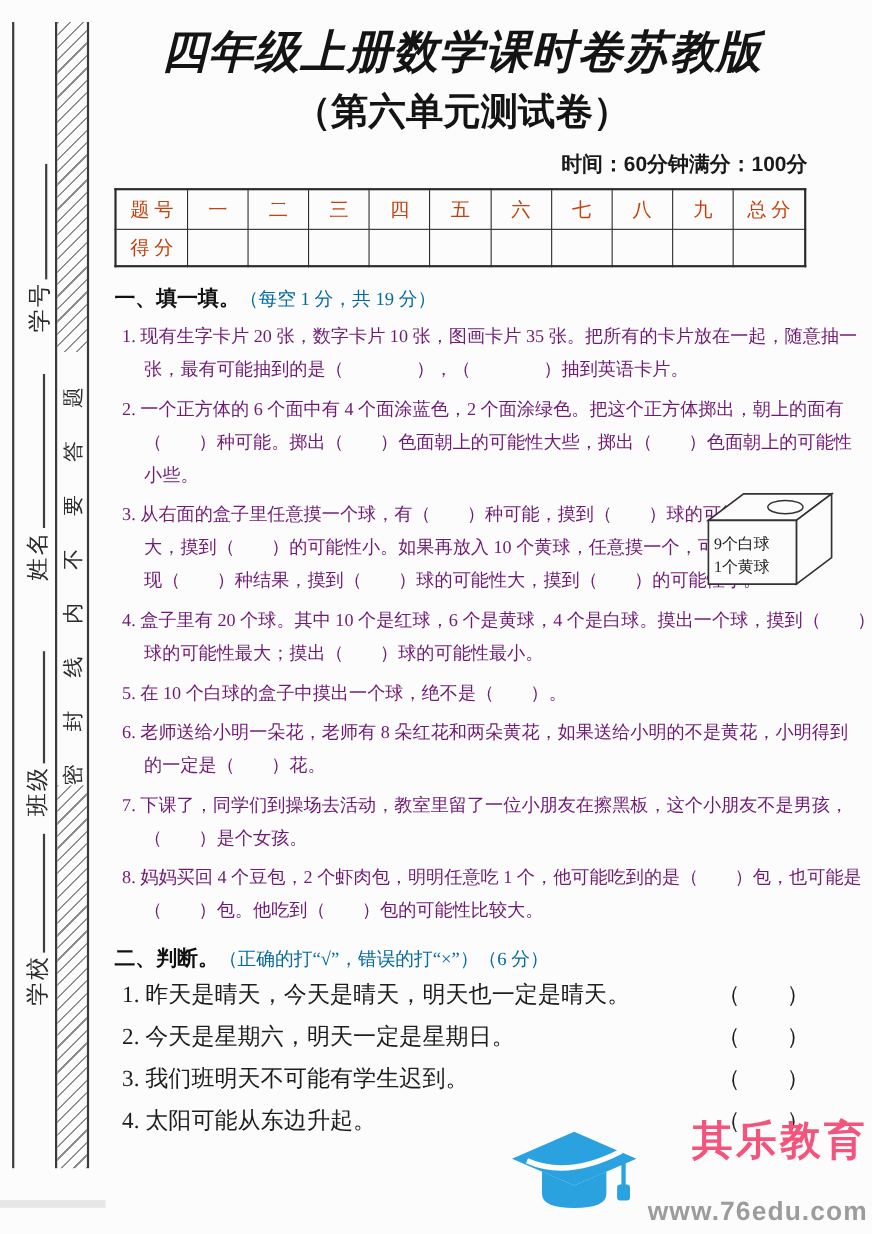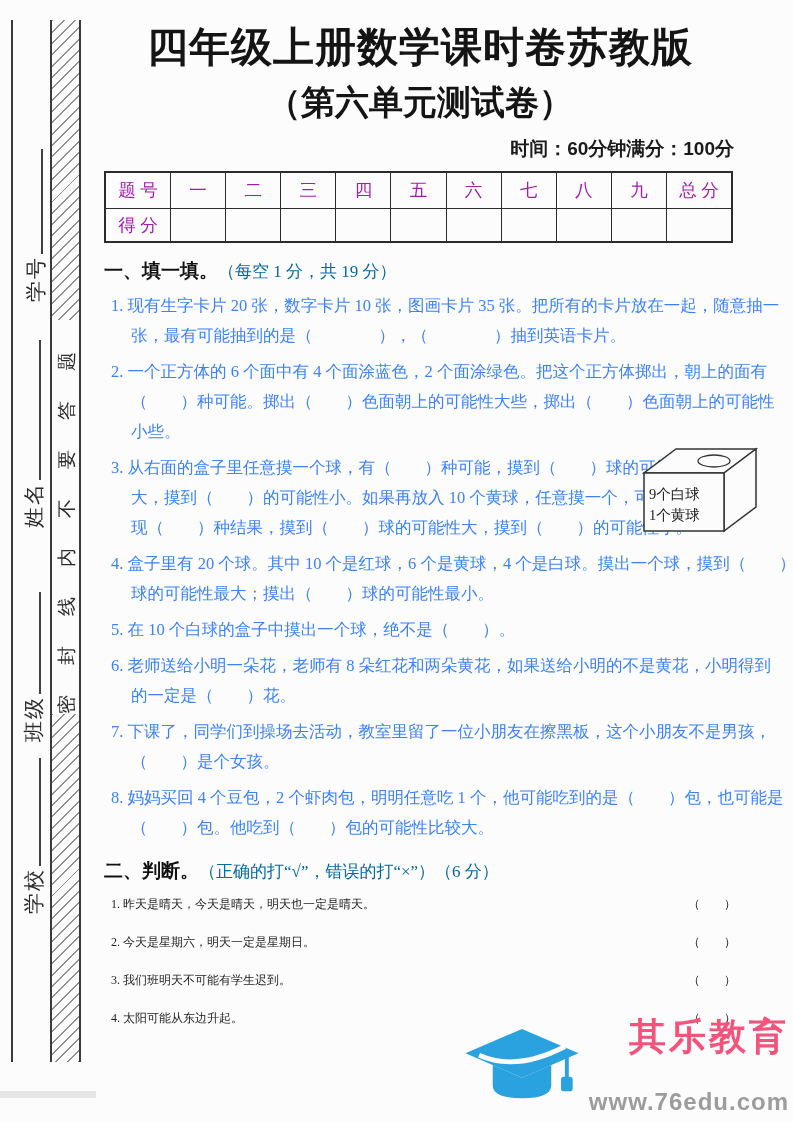--- a/index.html
+++ b/index.html
@@ -49,57 +49,57 @@
     color:#2a2a2a;
   }
   .scan-smudge{
     position:absolute;left:0;top:1091px;width:96px;height:7px;background:#e6e6e6;
   }
   
   .main{position:absolute;left:104px;top:24px;width:632px;}
   .title1{
     margin:0;text-align:center;
     font-family:"Liberation Sans","DejaVu Sans",sans-serif;
-    font-weight:800;font-size:41px;line-height:1.15;letter-spacing:1px;color:#141414;
+    font-weight:800;font-size:41px;line-height:1.15;letter-spacing:1px;color:#141414;font-style:italic;
   }
   .title2{
     margin:13px 0 0;text-align:center;
     font-family:"Liberation Sans","DejaVu Sans",sans-serif;
     font-weight:800;font-size:34px;line-height:1.1;color:#141414;
   }
   .time-line{
     margin-top:14px;text-align:right;padding-right:2px;
     font-family:"Liberation Sans","DejaVu Sans",sans-serif;
     font-weight:600;font-size:19px;color:#1a1a1a;
   }
   
   .score-table{
     margin-top:9px;width:629px;border-collapse:collapse;
     border:2px solid #2c2c2c;table-layout:fixed;
   }
   .score-table td{
     border:1px solid #2c2c2c;text-align:center;
-    font-size:17.5px;color:#a21caf;padding:0;
+    font-size:17.5px;color:#c2410c;padding:0;
   }
   .score-table td:first-child,.score-table td:last-child{width:64px;}
   .score-table tr:first-child{height:37px;}
   .score-table tr:last-child{height:33px;}
   
   .sec-head{margin-top:15px;font-size:19px;white-space:nowrap;}
   .sec-title{font-weight:bold;color:#111;}
   .sec-note{font-size:17px;color:#0369a1;}
   #fill-questions{margin-top:7px;}
   .question{padding-left:7px;margin-bottom:6px;position:relative;}
-  .qline{font-size:16.5px;line-height:30px;white-space:nowrap;color:#3b82f6;}
+  .qline{font-size:16.5px;line-height:30px;white-space:nowrap;color:#701a75;}
   .qline.cont{padding-left:20px;}
   #judge-items{margin-top:5px;}
   .judge-item{
     display:flex;justify-content:space-between;
     padding-left:7px;line-height:30px;margin-bottom:8px;
-    font-size:12px;white-space:nowrap;color:#1d1d1d;
+    font-size:21px;white-space:nowrap;color:#1d1d1d;
   }
   
   #q3-box{position:absolute;right:-26px;top:-10px;width:120px;height:92px;}
   #q3-box svg{display:block;}
   #q3-box text{
     font-family:"Liberation Serif","DejaVu Serif",serif;
     font-size:14.5px;fill:#222;
   }
   
   .footer{

